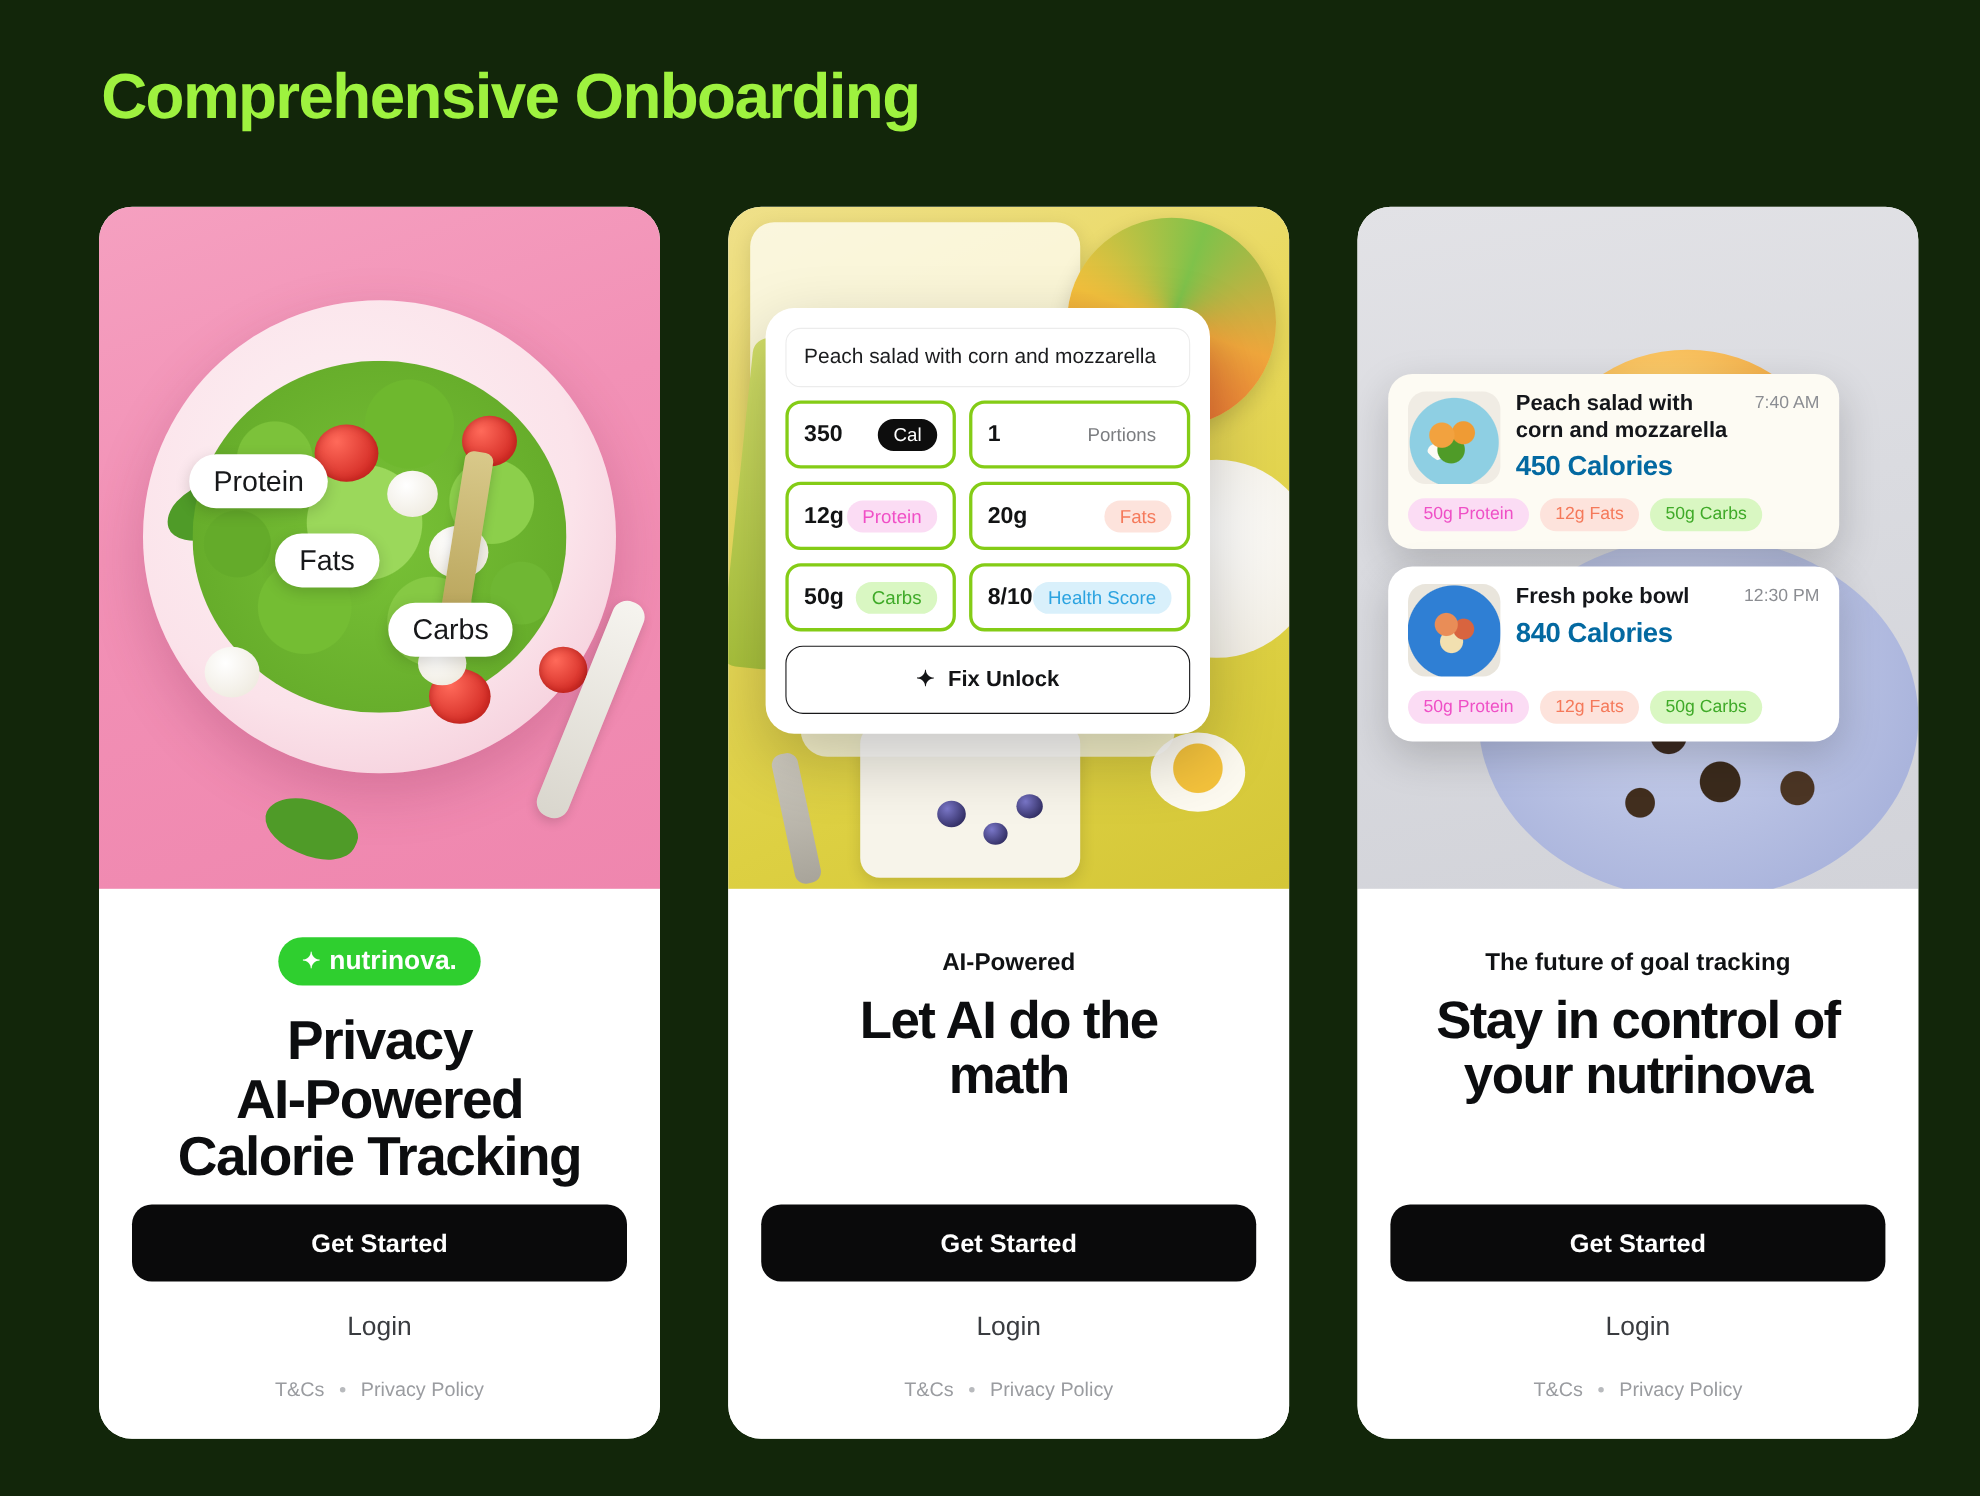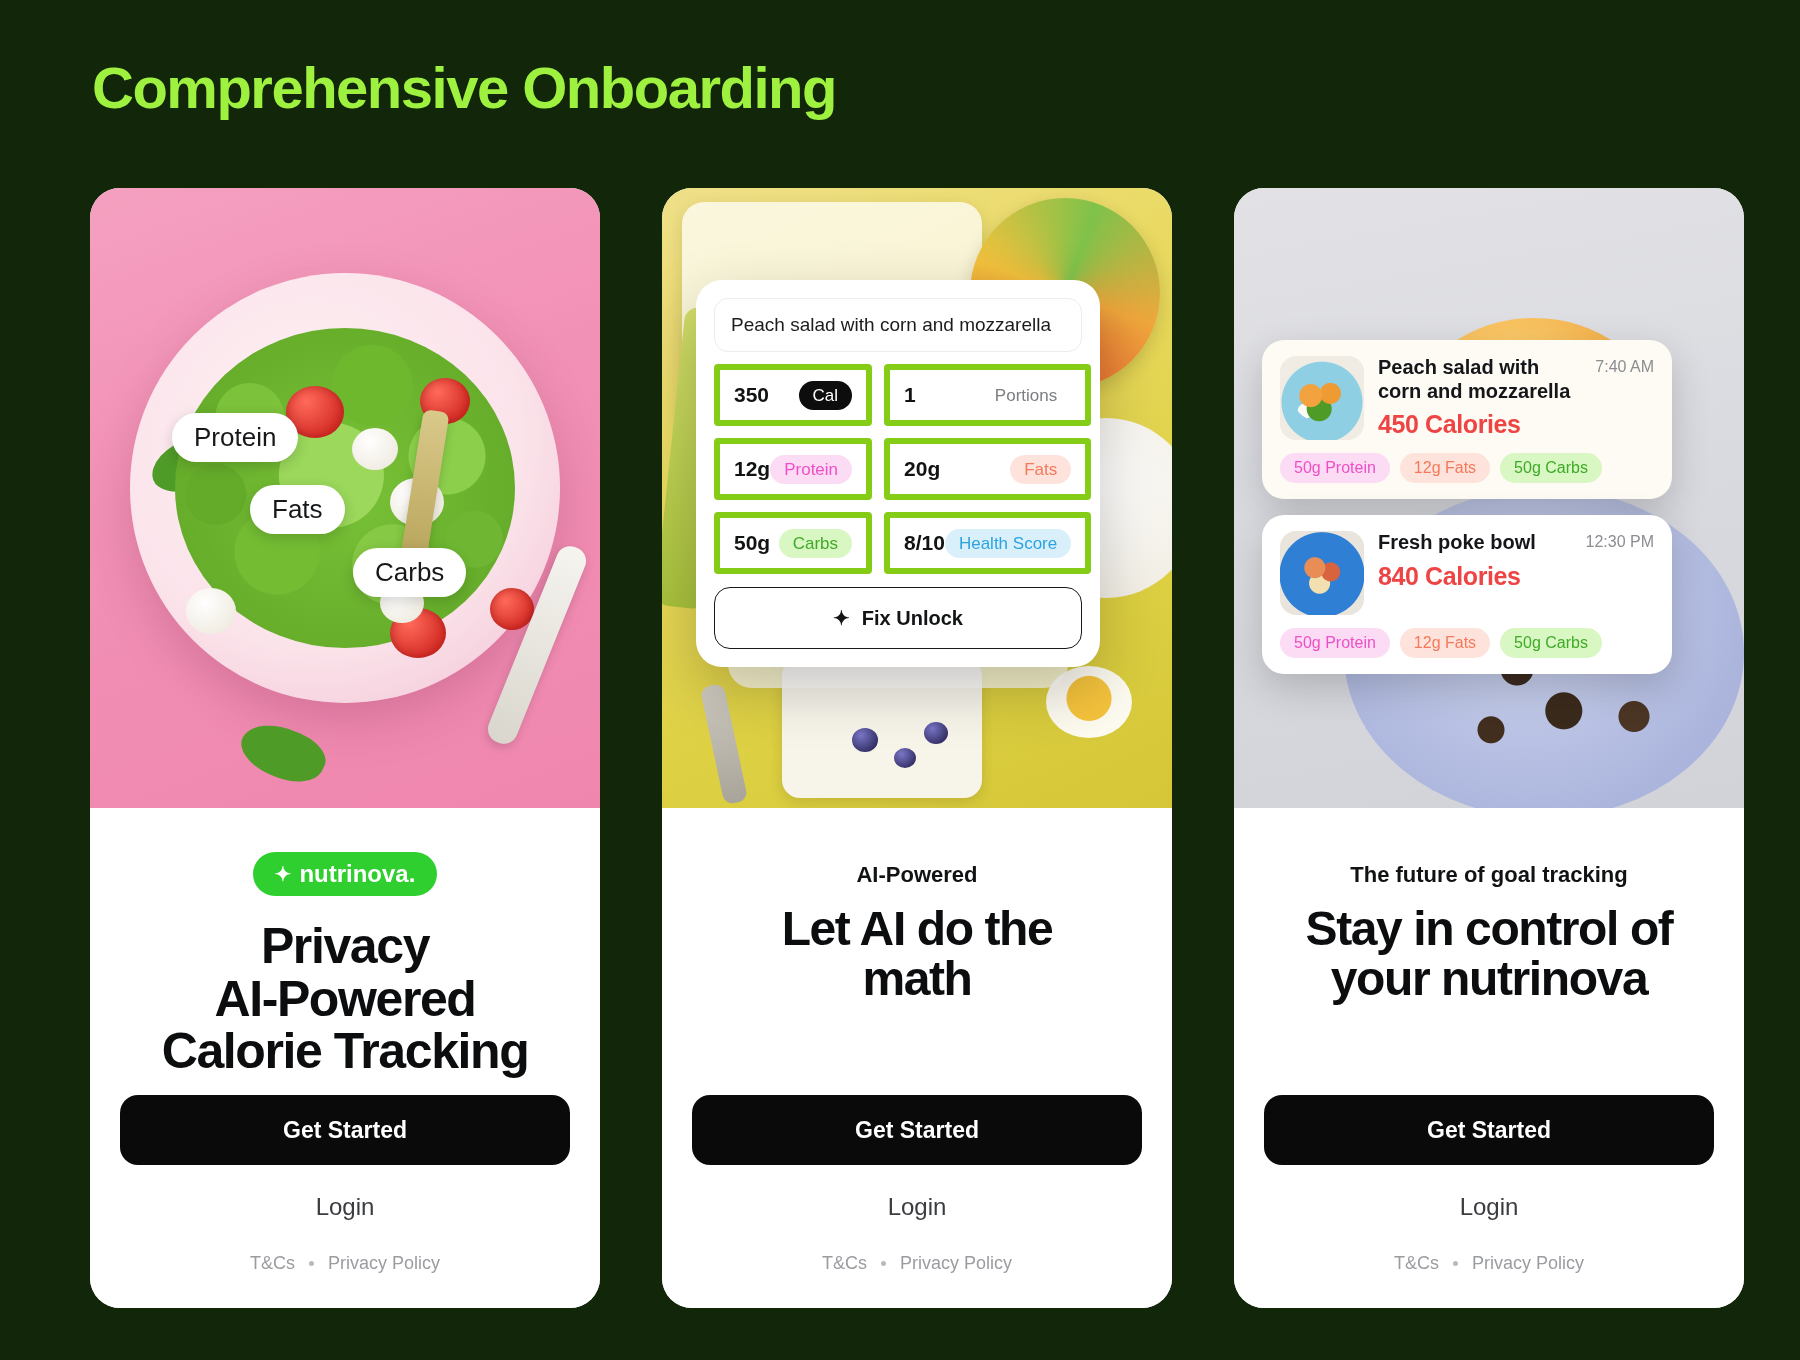--- a/index.html
+++ b/index.html
@@ -117,21 +117,21 @@
     position: absolute; left: 66px; top: 430px; width: 340px; height: 70px;
     background: rgba(255,255,255,.72); border-radius: 24px;
   }
   .ai-name {
     border: 1px solid #ececec; border-radius: 14px;
     padding: 15px 16px; font-size: 19px; color: #1b1c1e;
     background: #fff; margin-bottom: 12px;
   }
   .ai-grid { display: grid; grid-template-columns: 1fr 1fr; gap: 12px; }
   .ai-cell {
-    border: 6px solid #84cc16; border-radius: 4px;
+    border: 3px solid #84cc16; border-radius: 14px;
     height: 62px; padding: 0 14px;
     display: flex; align-items: center; justify-content: space-between;
   }
   .ai-val { font-size: 21px; font-weight: 700; color: #121314; }
   .chip {
     border-radius: 999px; padding: 6px 14px;
     font-size: 17px; font-weight: 400; line-height: 1;
     white-space: nowrap;
   }
   .chip-cal { background:#0d0d0d; color:#ffffff; }
@@ -185,21 +185,21 @@
     content:""; position:absolute; left:18px; top:22px; width:48px; height:42px; border-radius:50%;
     background:
       radial-gradient(circle at 35% 35%, #e98d57 0 10px, transparent 11px),
       radial-gradient(circle at 68% 45%, #d8643f 0 9px, transparent 10px),
       radial-gradient(circle at 45% 72%, #f2e0b0 0 10px, transparent 11px);
   }
   .meal-text { flex: 1; min-width: 0; }
   .meal-head { display:flex; align-items:flex-start; gap: 8px; }
   .meal-title { flex:1; font-size: 20px; font-weight: 700; color: #14161a; line-height: 1.18; }
   .meal-time { font-size: 16px; color:#8b8d92; white-space: nowrap; padding-top: 2px; }
-  .meal-cal { margin-top: 7px; font-size: 25px; font-weight: 700; color:#ef4444; letter-spacing:-.4px; }
+  .meal-cal { margin-top: 7px; font-size: 25px; font-weight: 700; color:#0369a1; letter-spacing:-.4px; }
   .meal-badges { display:flex; gap: 10px; margin-top: 13px; }
   .badge { border-radius: 999px; padding: 7px 14px; font-size: 16px; line-height:1; white-space:nowrap; }
   .b-protein { background:#fbdcf4; color:#ef4fc6; }
   .b-fats { background:#fde3dc; color:#f5795a; }
   .b-carbs { background:#d9f7c2; color:#3faa28; }
 
   
   .body { flex: 1; background:#fff; padding: 0 30px; display:flex; flex-direction:column; align-items:center; }
   .brand {
     margin-top: 44px; background:#2fcf2f; color:#ffffff;

